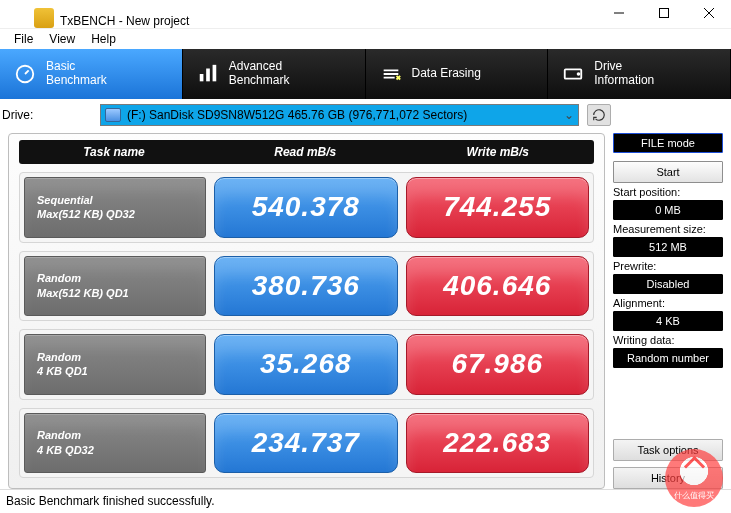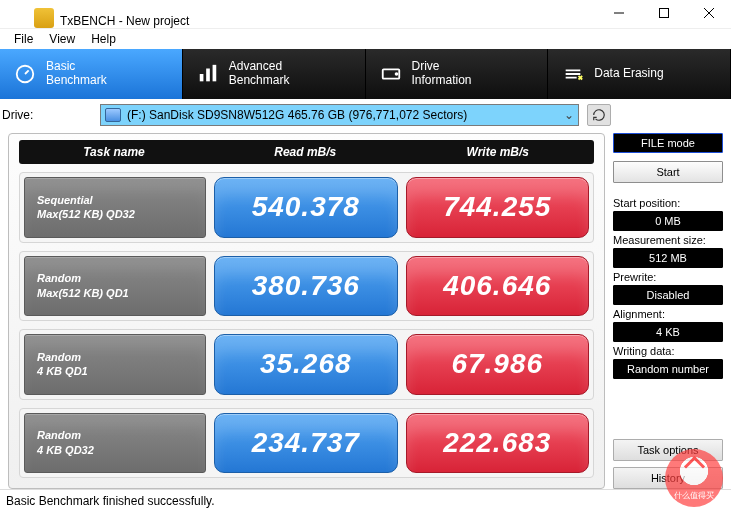--- a/index.html
+++ b/index.html
@@ -15,21 +15,21 @@
 .menuitem { padding: 2px 8px; font-size: 12px; }
 
 .toolbar { height: 50px; background: linear-gradient(#2a2a2a,#0e0e0e); display: flex; align-items: stretch; }
 .tab { flex: 1; display: flex; align-items: center; padding: 16px 14px; color: #fff; gap: 10px; border-right: 1px solid #000; }
 .tab.active { background: linear-gradient(#4aa8ff,#1b74d8); }
 .tab .ticon { width: 22px; height: 22px; }
 .tab .tlbl { font-size: 12px; line-height: 1.15; }
 
 .drivebar { height: 32px; display: flex; align-items: center; padding: 4px 2px; gap: 8px; background: #fff; }
 .drivebar .lbl { width: 90px; font-size: 12px; }
-.drivesel { flex: 1; height: 22px; display: flex; align-items: center; border: 1px solid #7a7a7a; padding: 0 4px; font-size: 12px; gap: 6px; background: #7dd3fc; }
+.drivesel { flex: 1; height: 22px; display: flex; align-items: center; border: 1px solid #7a7a7a; padding: 0 4px; font-size: 12px; gap: 6px; background: #0ea5e9; }
 .drivesel .dicon { display: inline-block; width: 16px; height: 14px; background: linear-gradient(#9cc9ff,#4a90e2); border: 1px solid #336699; border-radius: 2px; }
 .chev { margin-left: auto; color: #444; }
 .refreshbtn { width: 24px; height: 22px; border: 1px solid #adadad; background: #e1e1e1; display: flex; align-items: center; justify-content: center; border-radius: 2px; }
 
 .content { display: flex; height: 358px; padding: 2px 8px 0 8px; gap: 8px; }
 .main { flex: 1; background: linear-gradient(#fdfdfd,#f0f0f0); border: 1px solid #bdbdbd; border-radius: 4px; padding: 6px 10px 10px 10px; display: flex; flex-direction: column; }
 .hdr { height: 24px; background: #111; display: flex; border-radius: 3px; color: #fff; font-size: 12px; font-style: italic; font-weight: bold; }
 .hdr > div { display: flex; align-items: center; justify-content: center; }
 .c-task { width: 190px; }
 .c-read, .c-write { flex: 1; }
@@ -37,21 +37,21 @@
 .rows { flex: 1; display: flex; flex-direction: column; gap: 8px; margin-top: 8px; }
 .row { flex: 1; display: flex; gap: 8px; background: #f5f5f5; border: 1px solid #d6d6d6; border-radius: 4px; padding: 4px; }
 .taskcell { width: 182px; background: linear-gradient(#898989,#6d6d6d); border: 1px solid #5a5a5a; border-radius: 3px; display: flex; flex-direction: column; justify-content: center; padding-left: 12px; color: #fff; font-size: 11px; font-weight: bold; font-style: italic; line-height: 1.3; box-shadow: inset 0 1px 0 rgba(255,255,255,.2), inset 0 14px 12px rgba(255,255,255,.08); }
 .valcell { flex: 1; border-radius: 10px; display: flex; align-items: center; justify-content: center; font-family: "Arial Black", Arial, sans-serif; font-size: 28px; font-weight: 900; font-style: italic; color: #fff; letter-spacing: 1px; box-shadow: inset 0 1px 0 rgba(255,255,255,.35), inset 0 18px 14px rgba(255,255,255,.15); }
 .valcell.read { background: linear-gradient(#53a6f3,#2477d4); border: 1px solid #1c5fa8; }
 .valcell.write { background: linear-gradient(#f45a6a,#d82337); border: 1px solid #a51a29; }
 
 .side { width: 110px; display: flex; flex-direction: column; gap: 2px; }
 .filebtn, .startbtn, .blackval, .graybtn { height: 20px; display: flex; align-items: center; justify-content: center; font-size: 11px; border-radius: 1px; }
 .filebtn { background: #000; color: #fff; border: 1px solid #1d4ed8; margin-bottom: 6px; }
-.startbtn { background: linear-gradient(#fdfdfd,#e3e3e3); border: 1px solid #8e8e8e; height: 22px; margin-bottom: 11px; }
+.startbtn { background: linear-gradient(#fdfdfd,#e3e3e3); border: 1px solid #8e8e8e; height: 22px; margin-bottom: 0; }
 .slabel { font-size: 11px; color: #000; margin-top: 1px; }
 .blackval { background: #000; color: #fff; border: 1px solid #000; }
 .graybtn { background: linear-gradient(#f4f4f4,#dedede); border: 1px solid #acacac; height: 22px; }
 .side .spacer { flex: 1; }
 .side .bottombtns { display: flex; flex-direction: column; gap: 6px; }
 
 .status { height: 22px; padding: 2px 6px; font-size: 12px; border-top: 1px solid #ddd; display: flex; align-items: center; }
 
 .wm { position: absolute; right: 8px; bottom: 6px; width: 58px; height: 58px; border-radius: 50%; background: radial-gradient(circle at 50% 38%, #ffffffcc 0 30%, #ff3b3bcc 31% 100%); display: flex; align-items: flex-end; justify-content: center; font-size: 8px; color: #fff; padding-bottom: 6px; opacity: .85; pointer-events: none; }
 .wm::before { content: ""; position: absolute; top: 10px; width: 12px; height: 12px; border: 3px solid #ff3b3b; border-bottom: none; border-right: none; transform: rotate(45deg); }
@@ -101,32 +101,32 @@
     <svg class="ticon" viewBox="0 0 24 24" fill="#fff">
         <rect x="3" y="12" width="4" height="8"></rect>
         <rect x="10" y="6" width="4" height="14"></rect>
         <rect x="17" y="2" width="4" height="18"></rect>
       </svg>
     <span class="tlbl" style="white-space:pre-line">Advanced
 Benchmark</span>
   </div>
   <div class="tab">
     <svg class="ticon" viewBox="0 0 24 24" fill="none" stroke="#fff" stroke-width="2">
+        <path d="M4 8h16M4 12h16M4 16h12"></path>
+        <path d="M18 14l4 4m0-4l-4 4" stroke="#ff6"></path>
+      </svg>
+    <span class="tlbl">Data Erasing</span>
+  </div>
+  <div class="tab">
+    <svg class="ticon" viewBox="0 0 24 24" fill="none" stroke="#fff" stroke-width="2">
         <rect x="3" y="7" width="18" height="10" rx="1"></rect>
         <circle cx="18" cy="12" r="1" fill="#fff"></circle>
       </svg>
     <span class="tlbl" style="white-space:pre-line">Drive
 Information</span>
-  </div>
-  <div class="tab">
-    <svg class="ticon" viewBox="0 0 24 24" fill="none" stroke="#fff" stroke-width="2">
-        <path d="M4 8h16M4 12h16M4 16h12"></path>
-        <path d="M18 14l4 4m0-4l-4 4" stroke="#ff6"></path>
-      </svg>
-    <span class="tlbl">Data Erasing</span>
   </div>
 </div>
 
 <div class="drivebar">
   <span class="lbl">Drive:</span>
   <div class="drivesel">
     <span class="dicon"></span>
     <span>(F:) SanDisk SD9SN8W512G   465.76 GB (976,771,072 Sectors)</span>
     <span class="chev">⌄</span>
   </div>

